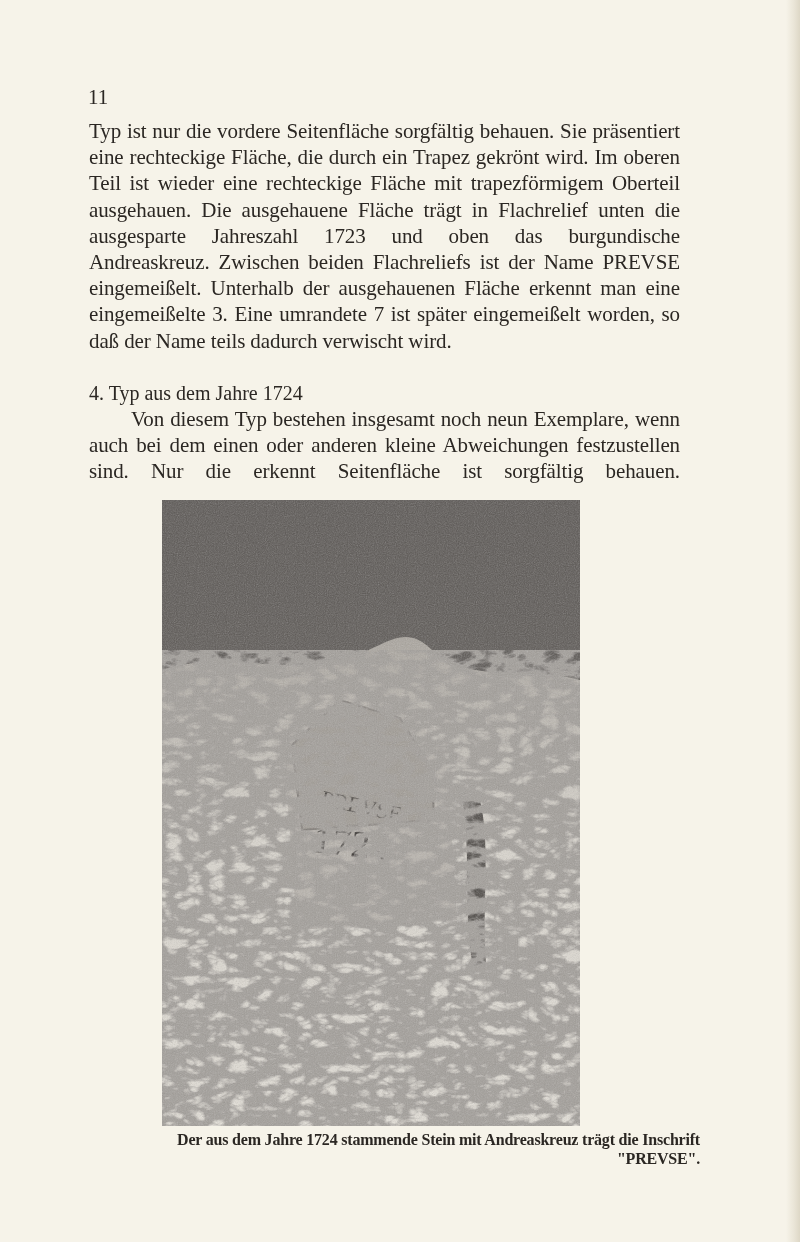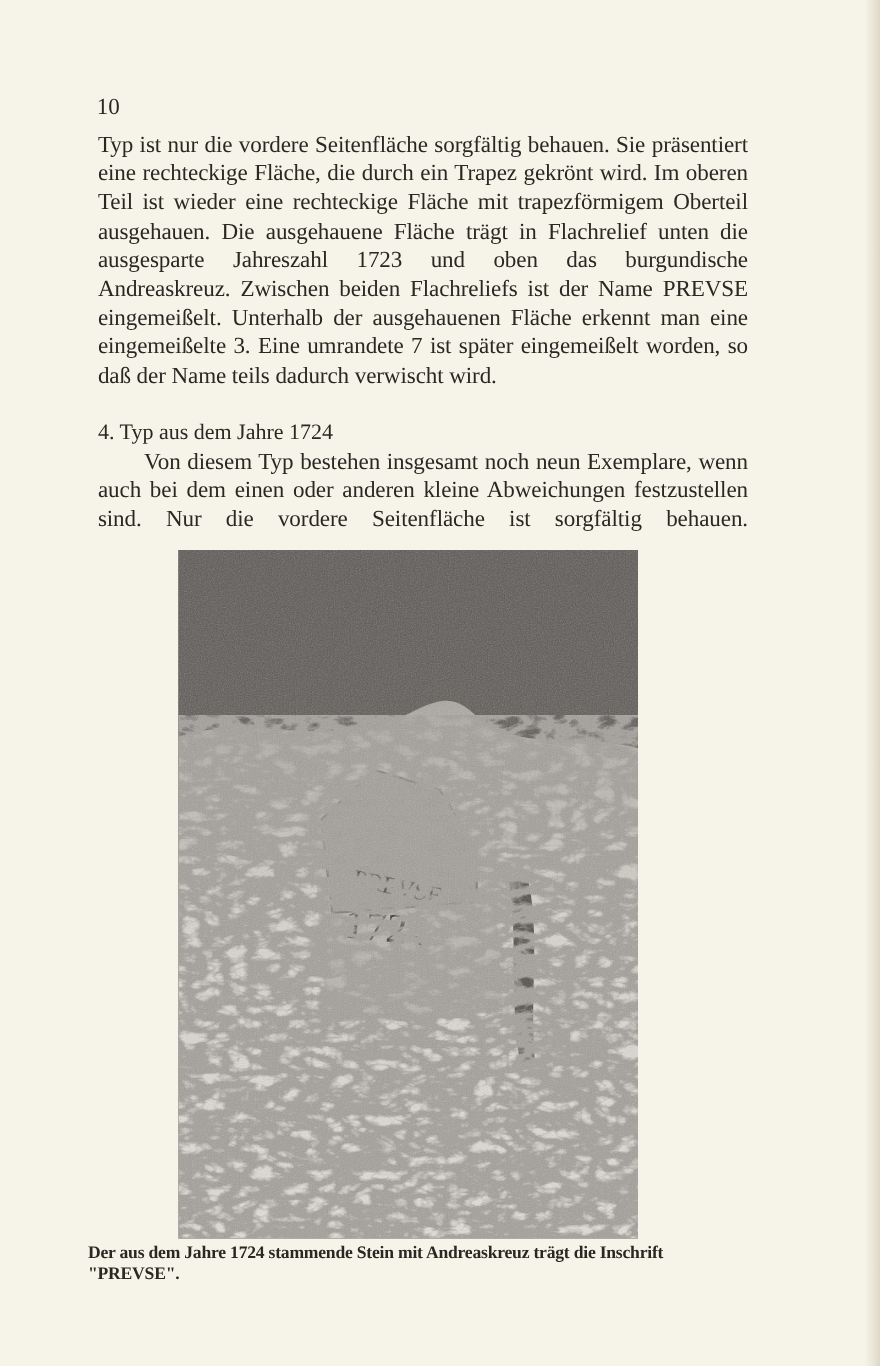--- a/index.html
+++ b/index.html
@@ -72,42 +72,42 @@
       background: #8a8580;
     }
     .photo svg {
       display: block;
     }
     .caption {
       position: absolute;
       left: 80px;
       top: 1130px;
       width: 620px;
-      text-align: left;
+      text-align: right;
       font-size: 16px;
       font-weight: bold;
       line-height: 19px;
       letter-spacing: -0.2px;
     }
   </style>
 </head>
 <body>
 
 <div class="edge-shadow"></div>
 
-<div class="page-number">10</div>
+<div class="page-number">11</div>
 
 <div class="body-text block-1">
   <p>Typ ist nur die vordere Seitenfläche sorgfältig behauen. Sie präsentiert eine rechteckige Fläche, die durch ein Trapez gekrönt wird. Im oberen Teil ist wieder eine rechteckige Fläche mit trapezförmigem Oberteil ausgehauen. Die ausgehauene Fläche trägt in Flachrelief unten die ausgesparte Jahreszahl 1723 und oben das burgundische Andreaskreuz. Zwischen beiden Flachreliefs ist der Name PREVSE eingemeißelt. Unterhalb der ausgehauenen Fläche erkennt man eine eingemeißelte 3. Eine umrandete 7 ist später eingemeißelt worden, so daß der Name teils dadurch verwischt wird.</p>
 </div>
 
 <div class="heading">4. Typ aus dem Jahre 1724</div>
 
 <div class="body-text block-2">
-  <p class="indent last-line-justify">Von diesem Typ bestehen insgesamt noch neun Exemplare, wenn auch bei dem einen oder anderen kleine Abweichungen festzustellen sind. Nur die vordere Seitenfläche ist sorgfältig behauen.</p>
+  <p class="indent last-line-justify">Von diesem Typ bestehen insgesamt noch neun Exemplare, wenn auch bei dem einen oder anderen kleine Abweichungen festzustellen sind. Nur die erkennt Seitenfläche ist sorgfältig behauen.</p>
 </div>
 
 <div class="photo" title="Schwarzweißfoto eines Grenzsteins im Gras mit der Inschrift PREVSE und der Jahreszahl 1724">
   <svg width="418" height="626" viewBox="0 0 418 626" xmlns="http://www.w3.org/2000/svg">
     <defs>
       <filter id="grain" x="0" y="0" width="100%" height="100%">
         <feTurbulence type="fractalNoise" baseFrequency="0.9" numOctaves="2" seed="3" result="n"></feTurbulence>
         <feColorMatrix type="saturate" values="0"></feColorMatrix>
         <feComponentTransfer>
           <feFuncA type="table" tableValues="0 0.35"></feFuncA>

